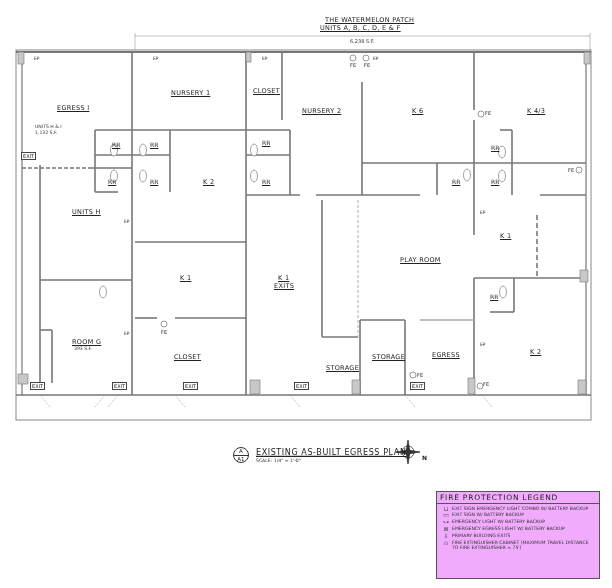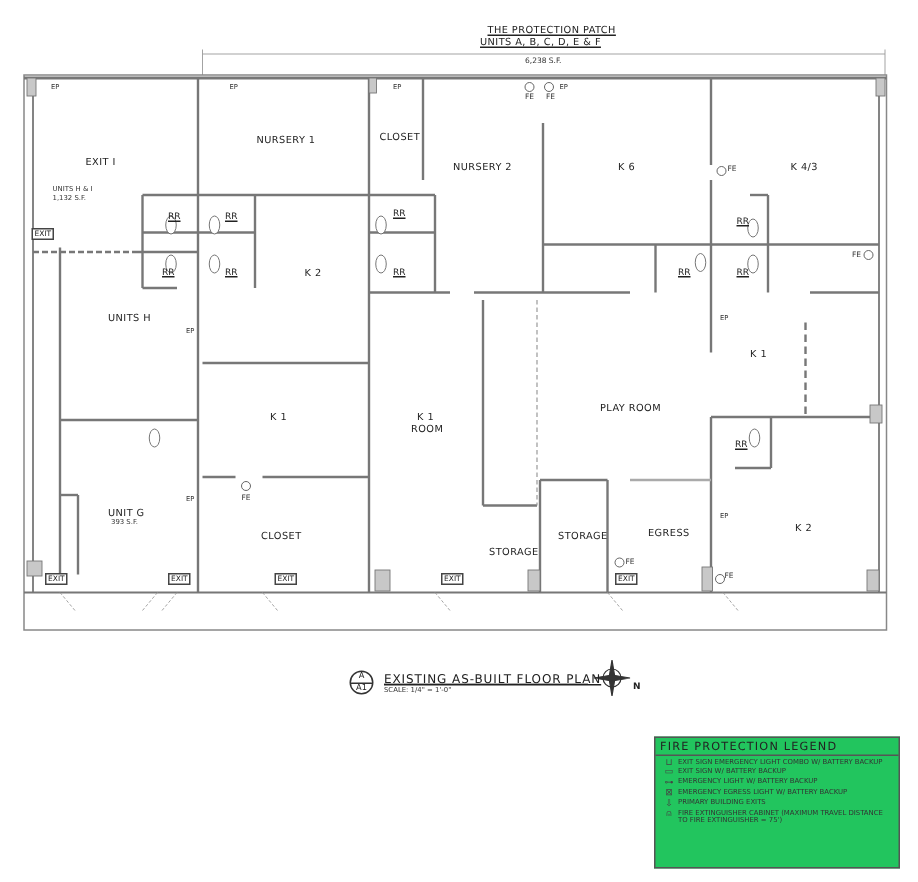--- a/index.html
+++ b/index.html
@@ -1,30 +1,30 @@
 <!DOCTYPE html>
 <html><head>
 <meta charset="utf-8">
 <style>
   html,body{margin:0;padding:0;background:#ffffff;}
   body{width:612px;height:588px;position:relative;overflow:hidden;font-family:"DejaVu Sans",sans-serif;color:#222;}
   svg{position:absolute;left:0;top:0;}
-  .lbl{position:absolute;font-size:6.5px;letter-spacing:0.3px;white-space:nowrap;color:#222;}
+  .lbl{position:absolute;font-size:6.5px;letter-spacing:0.3px;text-decoration:underline;white-space:nowrap;color:#222;}
   .sm{position:absolute;font-size:4.6px;white-space:nowrap;color:#333;line-height:5.5px;}
   .rr{position:absolute;font-size:6px;text-decoration:underline;color:#222;}
   .ep{position:absolute;font-size:4.5px;color:#333;}
   .fe{position:absolute;font-size:5px;color:#333;}
   .exit{position:absolute;font-size:5px;border:0.8px solid #444;padding:0 1px;line-height:6px;background:#fff;color:#222;}
   .title{position:absolute;font-size:6.5px;letter-spacing:0.3px;text-decoration:underline;text-align:center;color:#222;}
   .area{position:absolute;font-size:5px;color:#333;}
   .plan-title{position:absolute;left:256px;top:448px;font-size:8px;letter-spacing:0.6px;text-decoration:underline;color:#222;}
   .plan-scale{position:absolute;left:256px;top:458px;font-size:4.6px;color:#333;}
   .bubble{position:absolute;left:233px;top:447px;width:14px;height:14px;border:0.8px solid #333;border-radius:50%;font-size:5.5px;text-align:center;line-height:6.5px;color:#222;}
   .bubble hr{margin:0;border:0;border-top:0.7px solid #333;}
-  .legend{position:absolute;left:436px;top:491px;width:162px;height:86px;border:0.8px solid #555;background:#22c55e;}
+  .legend{position:absolute;left:436px;top:491px;width:162px;height:86px;border:0.8px solid #555;background:#f0abfc;}
   .legend-title{font-size:7.5px;letter-spacing:0.8px;padding:1px 3px;border-bottom:0.8px solid #555;color:#222;}
   .legend-row{display:flex;align-items:flex-start;font-size:4.6px;color:#333;padding:1.5px 3px 0 3px;line-height:5.4px;}
   .legend-row .ico{width:12px;flex:0 0 12px;font-size:6px;text-align:center;color:#444;}
   .north{position:absolute;left:422px;top:454px;font-size:6px;font-weight:bold;color:#222;}
 </style>
 </head>
 <body>
 
 <svg width="612" height="588" viewBox="0 0 612 588">
   <g fill="none" stroke="#777" stroke-width="1.6">
@@ -141,43 +141,43 @@
   </g>
 
   <g stroke="#333" stroke-width="0.8" fill="#333">
     <circle cx="408" cy="452" r="6" fill="none"></circle>
     <path d="M408 440 L410 452 L408 464 L406 452 Z"></path>
     <path d="M396 452 L408 450 L420 452 L408 454 Z"></path>
   </g>
   <line x1="256" y1="456" x2="392" y2="456" stroke="#444" stroke-width="0.6"></line>
 </svg>
 
-<div class="title" style="left:325px;top:16px;">THE PROTECTION PATCH</div>
+<div class="title" style="left:325px;top:16px;">THE WATERMELON PATCH</div>
 <div class="title" style="left:320px;top:24px;">UNITS A, B, C, D, E &amp; F</div>
 <div class="area" style="left:350px;top:38px;">6,238 S.F.</div>
 
-<div class="lbl" style="left:57px;top:104px;">EXIT I</div>
+<div class="lbl" style="left:57px;top:104px;">EGRESS I</div>
 <div class="sm" style="left:35px;top:124px;">UNITS H &amp; I</div>
 <div class="sm" style="left:35px;top:130px;">1,132 S.F.</div>
 <div class="lbl" style="left:72px;top:208px;">UNITS H</div>
-<div class="lbl" style="left:72px;top:338px;">UNIT G</div>
+<div class="lbl" style="left:72px;top:338px;">ROOM G</div>
 <div class="sm" style="left:74px;top:346px;">393 S.F.</div>
 <div class="lbl" style="left:171px;top:89px;">NURSERY 1</div>
 <div class="lbl" style="left:253px;top:87px;">CLOSET</div>
 <div class="lbl" style="left:302px;top:107px;">NURSERY 2</div>
 <div class="lbl" style="left:412px;top:107px;">K 6</div>
 <div class="lbl" style="left:527px;top:107px;">K 4/3</div>
 <div class="lbl" style="left:203px;top:178px;">K 2</div>
 <div class="lbl" style="left:180px;top:274px;">K 1</div>
 <div class="lbl" style="left:278px;top:274px;">K 1</div>
-<div class="lbl" style="left:274px;top:282px;">ROOM</div>
+<div class="lbl" style="left:274px;top:282px;">EXITS</div>
 <div class="lbl" style="left:174px;top:353px;">CLOSET</div>
 <div class="lbl" style="left:326px;top:364px;">STORAGE</div>
 <div class="lbl" style="left:372px;top:353px;">STORAGE</div>
-<div class="lbl" style="left:400px;top:268px;">PLAY ROOM</div>
+<div class="lbl" style="left:400px;top:256px;">PLAY ROOM</div>
 <div class="lbl" style="left:432px;top:351px;">EGRESS</div>
 <div class="lbl" style="left:500px;top:232px;">K 1</div>
 <div class="lbl" style="left:530px;top:348px;">K 2</div>
 
 <div class="rr" style="left:112px;top:141px;">RR</div>
 <div class="rr" style="left:108px;top:178px;">RR</div>
 <div class="rr" style="left:150px;top:141px;">RR</div>
 <div class="rr" style="left:150px;top:178px;">RR</div>
 <div class="rr" style="left:262px;top:139px;">RR</div>
 <div class="rr" style="left:262px;top:178px;">RR</div>
@@ -208,21 +208,21 @@
 <div class="exit" style="left:112px;top:382px;">EXIT</div>
 <div class="exit" style="left:183px;top:382px;">EXIT</div>
 <div class="exit" style="left:294px;top:382px;">EXIT</div>
 <div class="exit" style="left:410px;top:382px;">EXIT</div>
 
 <div class="bubble">
   <div>A</div>
   <hr>
   <div>A1</div>
 </div>
-<div class="plan-title">EXISTING AS-BUILT FLOOR PLAN</div>
+<div class="plan-title">EXISTING AS-BUILT EGRESS PLAN</div>
 <div class="plan-scale">SCALE: 1/4" = 1'-0"</div>
 <div class="north">N</div>
 
 <div class="legend">
   <div class="legend-title">FIRE PROTECTION LEGEND</div>
   <div class="legend-row">
     <span class="ico">⊔</span>
     <span>EXIT SIGN  EMERGENCY LIGHT COMBO W/ BATTERY BACKUP</span>
   </div>
   <div class="legend-row">

